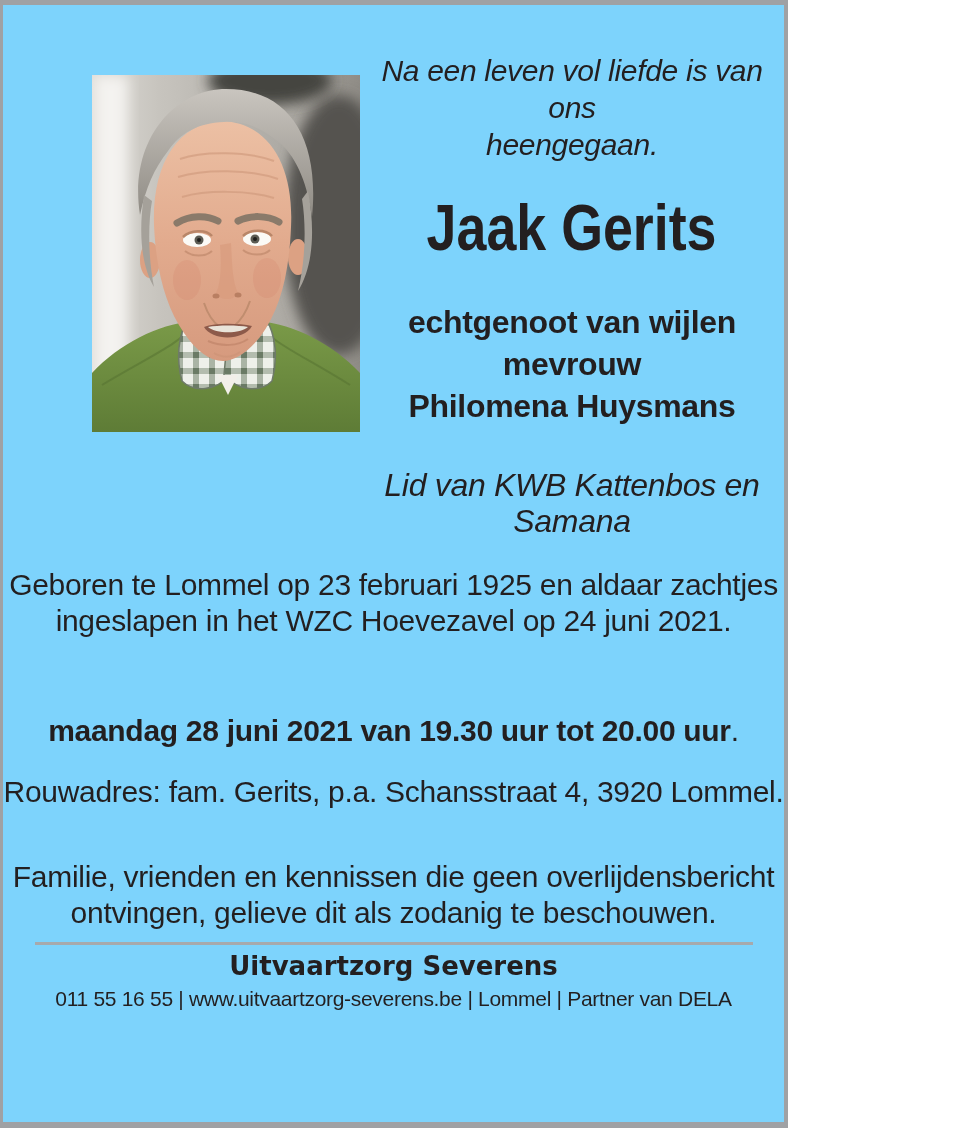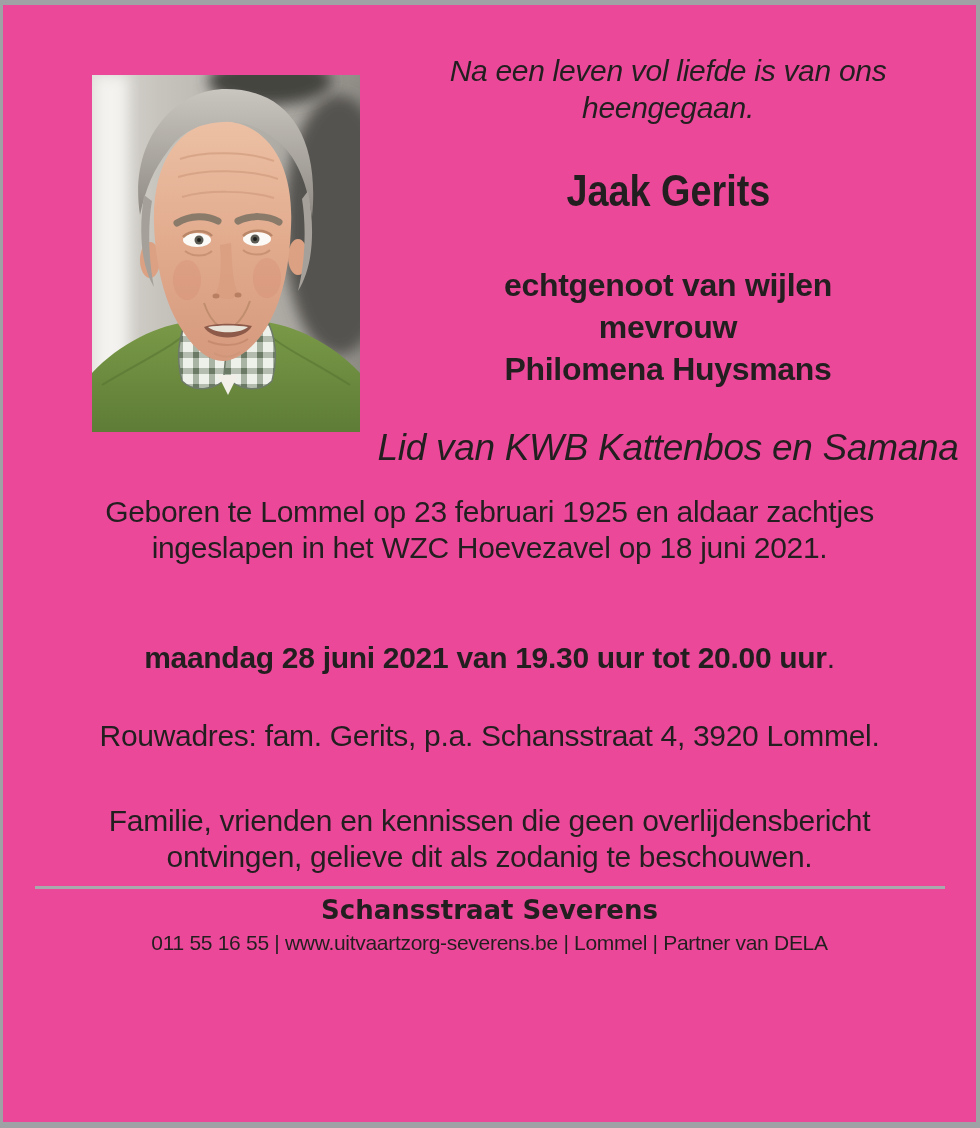--- a/index.html
+++ b/index.html
@@ -1,40 +1,40 @@
 <!DOCTYPE html>
 <html><head>
 <meta charset="utf-8">
 <style>
   * { margin:0; padding:0; box-sizing:border-box; }
   html,body { background:#ffffff; }
   .page {
-    width:980px; height:1128px; position:relative; overflow:hidden;
-    background:#ec4899; color:#231f20;
+    width:788px; height:1128px; position:relative; overflow:hidden;
+    background:#7dd3fc; color:#231f20;
     border-style:solid; border-color:#9fa1a4; border-width:5px 4px 6px 3px;
     font-family:"Liberation Sans", sans-serif;
   }
   .top { display:flex; align-items:flex-start; }
   .photo-wrap { flex:none; width:268px; height:357px; margin:70px 0 0 89px; }
   .photo-wrap svg { display:block; width:268px; height:357px; }
   .right-col { flex:1; text-align:center; padding-top:47px; }
 
   .intro { font-style:italic; font-size:30px; line-height:37px; white-space:pre-line; letter-spacing:-0.3px; }
   .salutation { font-size:33px; line-height:40px; margin-top:26px; }
-  .big-name { margin-top:30px; line-height:70px; font-size:45px; font-weight:bold; }
+  .big-name { margin-top:30px; line-height:70px; font-size:64px; font-weight:bold; }
   .big-name .condense { display:inline-block; transform:scaleX(0.84); transform-origin:center; white-space:nowrap; }
   .spouse { font-weight:bold; font-size:32px; line-height:42px; margin-top:38px; white-space:pre-line; letter-spacing:-0.3px; }
-  .membership { font-style:italic; font-size:37px; line-height:36px; margin-top:40px; letter-spacing:-0.3px;text-align:center; }
+  .membership { font-style:italic; font-size:32px; line-height:36px; margin-top:40px; letter-spacing:-0.3px;text-align:center; }
 
   .body-text { text-align:center; letter-spacing:-0.3px; }
   .birth-death { margin-top:28px; font-size:30px; line-height:35.5px; white-space:pre-line; }
   .funeral { margin-top:41px; font-size:30px; line-height:34.5px; }
   .funeral .reg { white-space:pre-line; }
   .funeral strong { font-weight:bold;text-align:right; }
-  .mourning { margin-top:43px; font-size:30px; line-height:36px; }
+  .mourning { margin-top:26px; font-size:30px; line-height:36px; }
   .notice { margin-top:49px; font-size:30px; line-height:35.5px; white-space:pre-line; }
 
   .divider { margin:12px 31px 0 32px; height:3px; background:#a7a9ac; }
   .footer-company { margin-top:7px; text-align:center; font-family:"DejaVu Sans", sans-serif; font-weight:bold; font-size:26px; line-height:29px; }
   .footer-contact { margin-top:4px; text-align:center; font-family:Liberation Sans, sans-serif; font-size:21px; line-height:27px; letter-spacing:-0.3px; white-space:nowrap; }
 </style>
 </head>
 <body>
 
 <div class="page">
@@ -157,31 +157,31 @@
       <h1 class="big-name"><span class="condense">Jaak Gerits</span></h1>
       <p class="spouse">echtgenoot van wijlen
 mevrouw
 Philomena Huysmans</p>
       <p class="membership">Lid van KWB Kattenbos en Samana</p>
     </div>
   </div>
 
   <div class="body-text">
     <p class="birth-death">Geboren te Lommel op 23 februari 1925 en aldaar zachtjes
-ingeslapen in het WZC Hoevezavel op 18 juni 2021.</p>
+ingeslapen in het WZC Hoevezavel op 24 juni 2021.</p>
 
     <p class="funeral"><br>
       <strong>maandag 28 juni 2021 van 19.30 uur tot 20.00 uur</strong><span>.</span></p>
 
     <p class="mourning">Rouwadres: fam. Gerits, p.a. Schansstraat 4, 3920 Lommel.</p>
 
     <p class="notice">Familie, vrienden en kennissen die geen overlijdensbericht
 ontvingen, gelieve dit als zodanig te beschouwen.</p>
   </div>
 
   <div class="divider"></div>
 
   <div>
-    <p class="footer-company">Schansstraat Severens</p>
+    <p class="footer-company">Uitvaartzorg Severens</p>
     <p class="footer-contact">011 55 16 55 | www.uitvaartzorg-severens.be | Lommel | Partner van DELA</p>
   </div>
 
 </div>
 
 </body></html>

